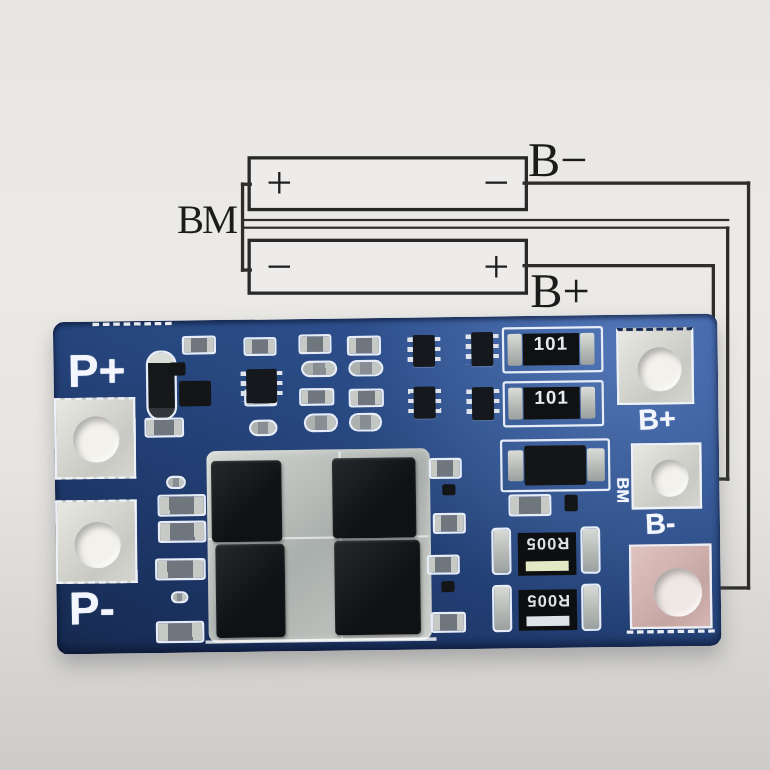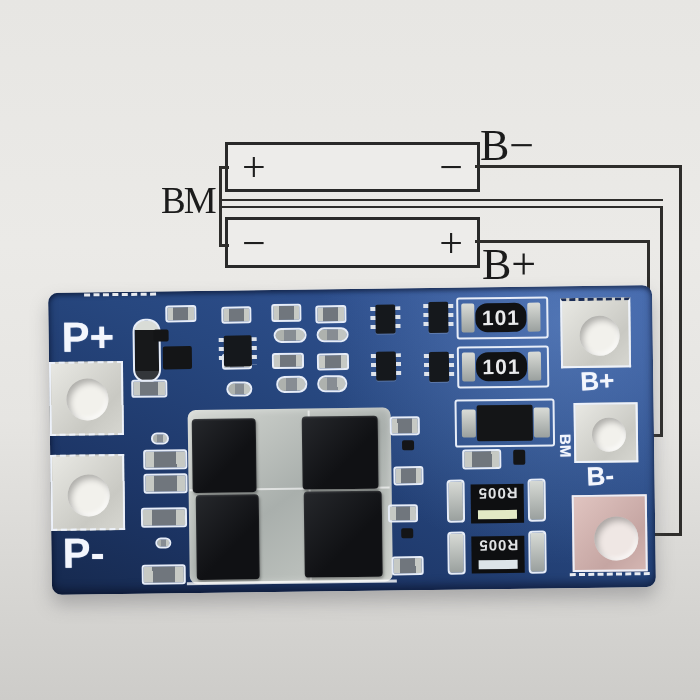--- a/index.html
+++ b/index.html
@@ -33,22 +33,22 @@
     background:linear-gradient(90deg,#c6c9c4 0 22%,#70767d 22% 78%,#c6c9c4 78%);}
   .pill{position:absolute;box-sizing:border-box;border:2px solid #e7edf8;border-radius:8px;
     background:linear-gradient(90deg,#aeb2ae 0 30%,#878d93 30% 70%,#c2c6c2 70%);}
   .bbit{position:absolute;background:#141517;border-radius:2px;}
   .ic{position:absolute;background:#15181c;border-radius:2px;box-shadow:0 1px 0 rgba(255,255,255,0.18);}
   .ic .pl,.ic .pr{position:absolute;top:2px;bottom:2px;width:5px;
     background:repeating-linear-gradient(180deg,#dfe4ec 0 4px,rgba(0,0,0,0) 4px 9px);}
   .ic .pl{left:-5px;}.ic .pr{right:-5px;}
   .bracket{position:absolute;box-sizing:border-box;border:2px solid #e7edf8;border-radius:3px;}
   .cap-end{position:absolute;background:linear-gradient(180deg,#dadcd7,#9aa09e);border-radius:2px;}
-  .chip101{position:absolute;background:#101113;display:flex;align-items:center;justify-content:center;
-    color:#e9eaeb;font-weight:bold;font-size:21px;letter-spacing:1px;border-radius:12px;}
+  .chip101{position:absolute;background:#101113;display:flex;justify-content:center;
+    color:#e9eaeb;font-weight:bold;font-size:17px;letter-spacing:1px;}
   .r005{position:absolute;background:#0e0f11;display:flex;align-items:flex-start;justify-content:center;}
   .r005 span{transform:rotate(180deg);color:#e0e2e4;font-weight:bold;font-size:15px;letter-spacing:1px;line-height:1.2;}
   .r005 .stripe{position:absolute;left:7px;right:7px;bottom:4px;height:9px;}
   .clip{position:absolute;box-sizing:border-box;border:2px solid #e7edf8;border-radius:4px;
     background:linear-gradient(180deg,#d7dad5,#9aa09e);}
   .fetbase{position:absolute;border-radius:8px;
     background:linear-gradient(145deg,#d4d7d2,#a9afac 50%,#c8ccc7);
     box-shadow:inset 0 0 8px rgba(255,255,255,0.45);}
   .fet{position:absolute;border-radius:4px;
     background:linear-gradient(135deg,#26282c,#101114 60%);

